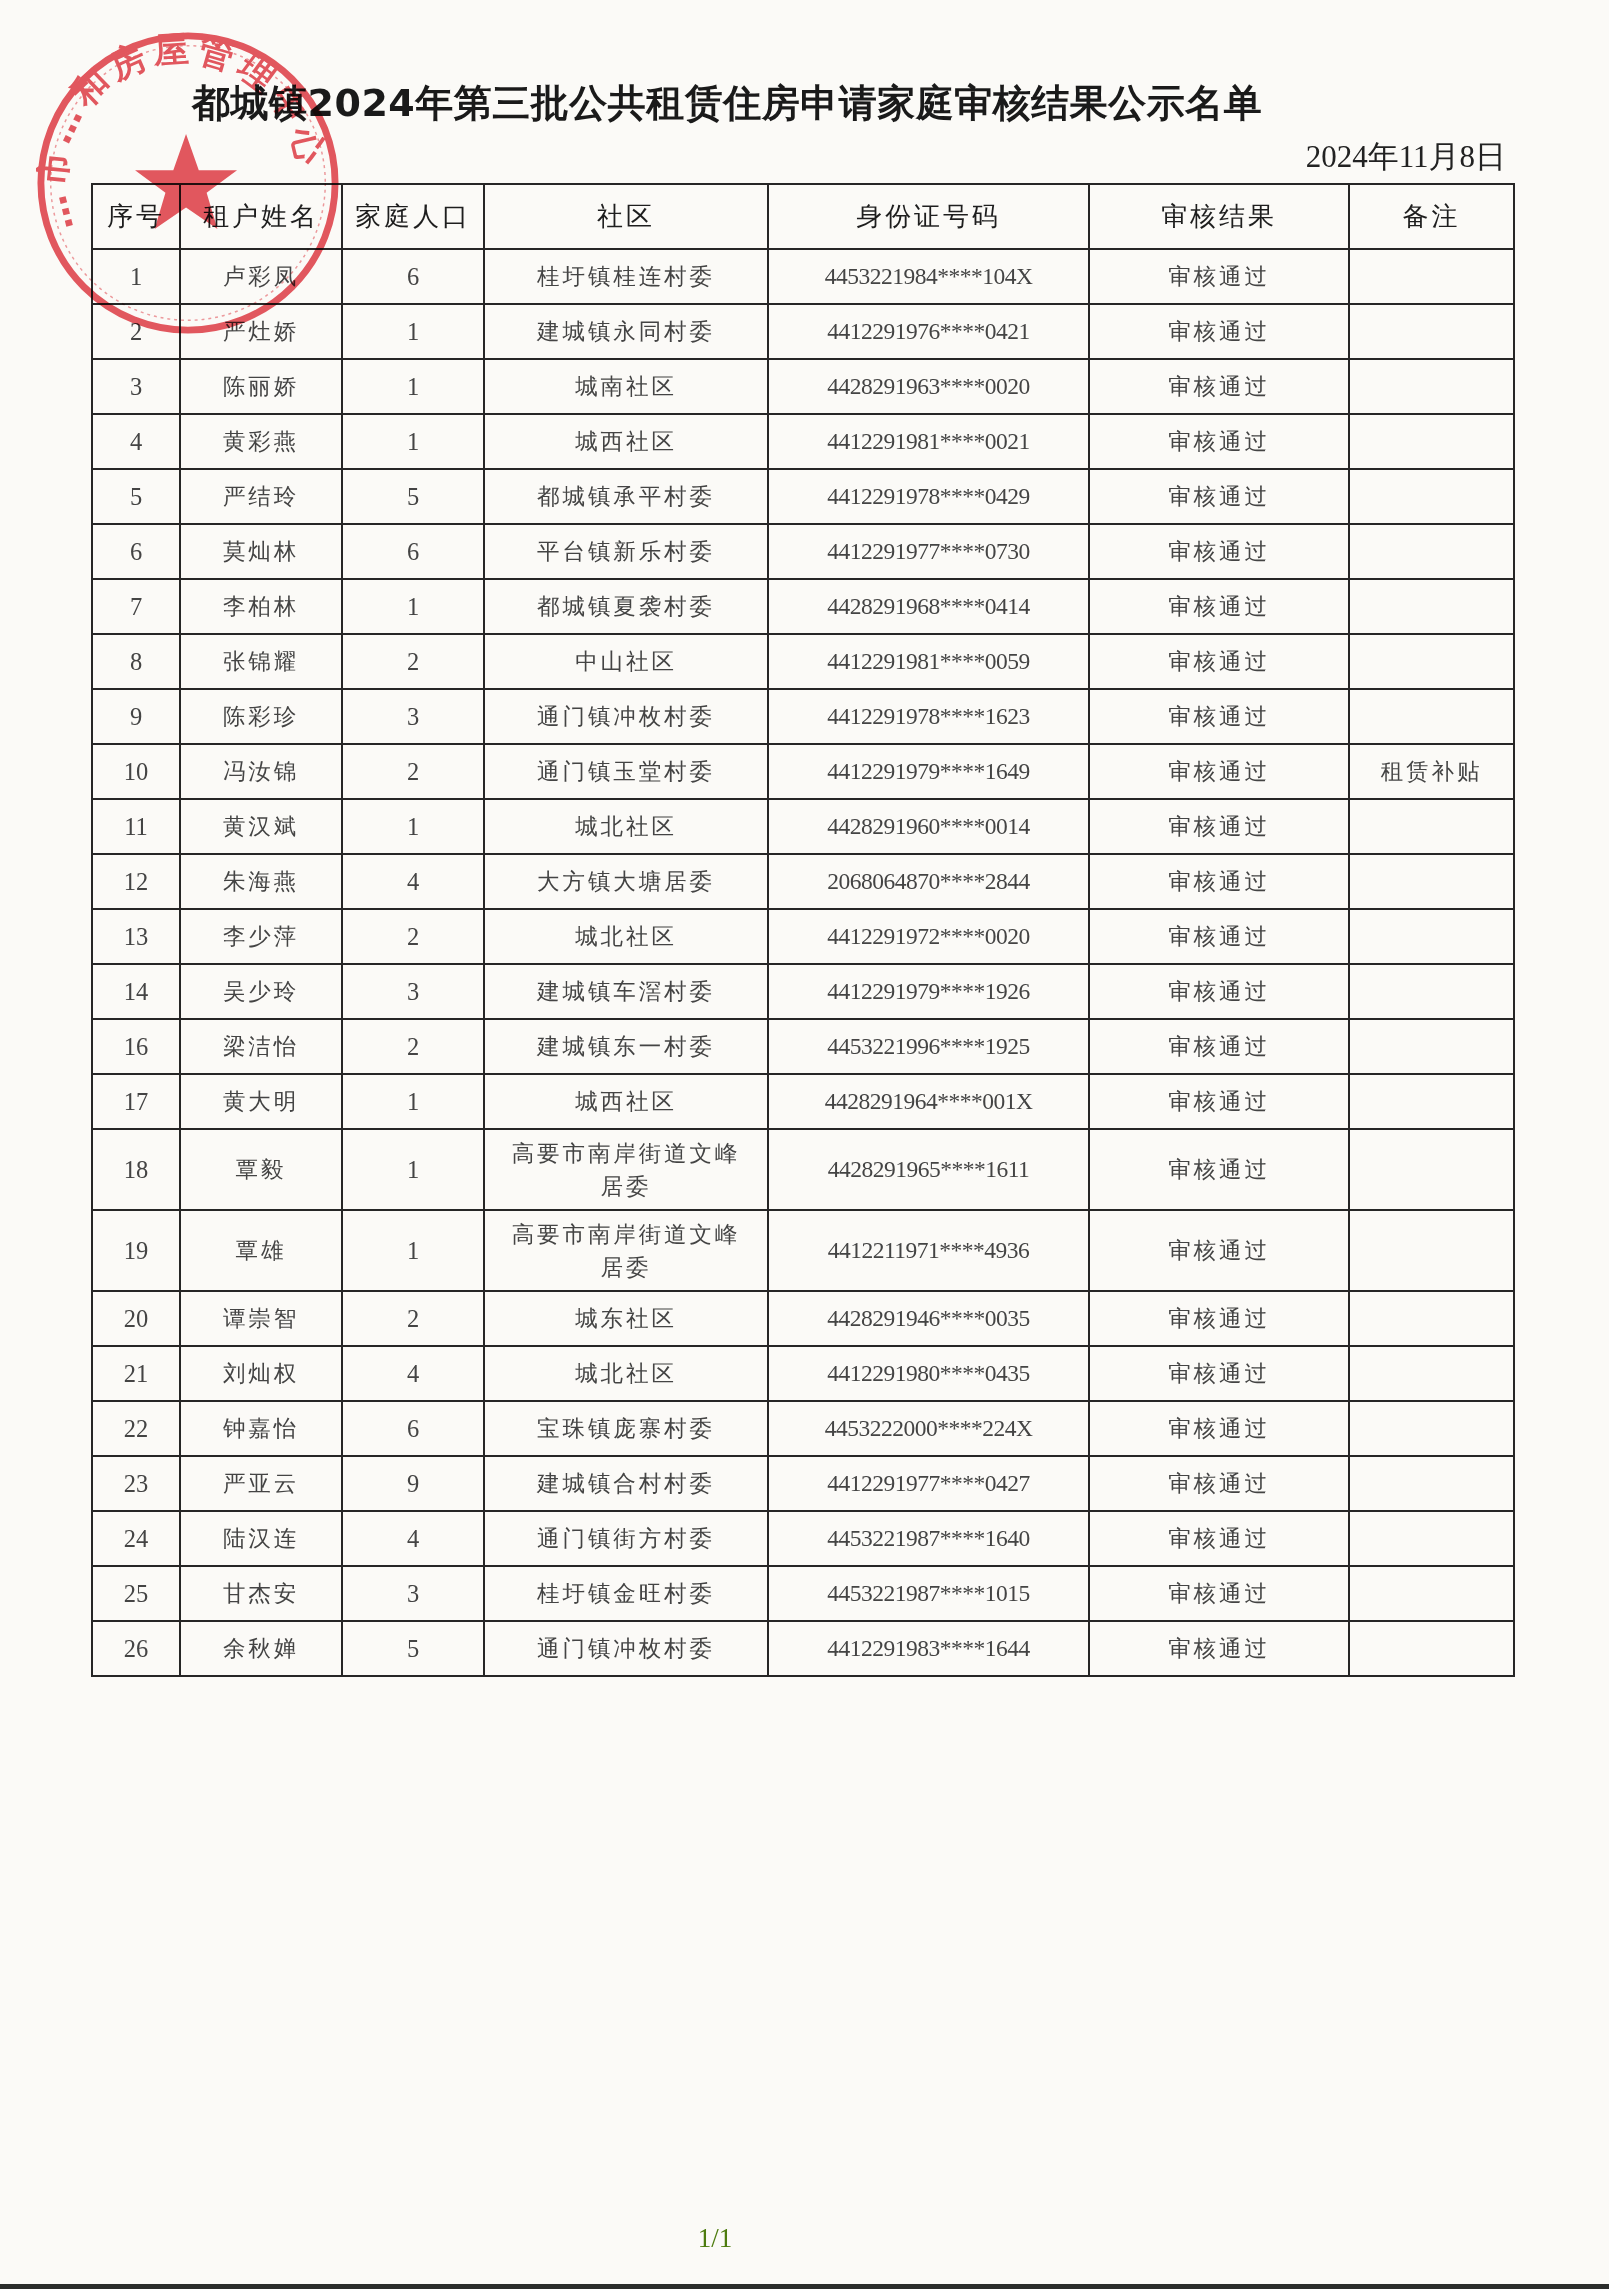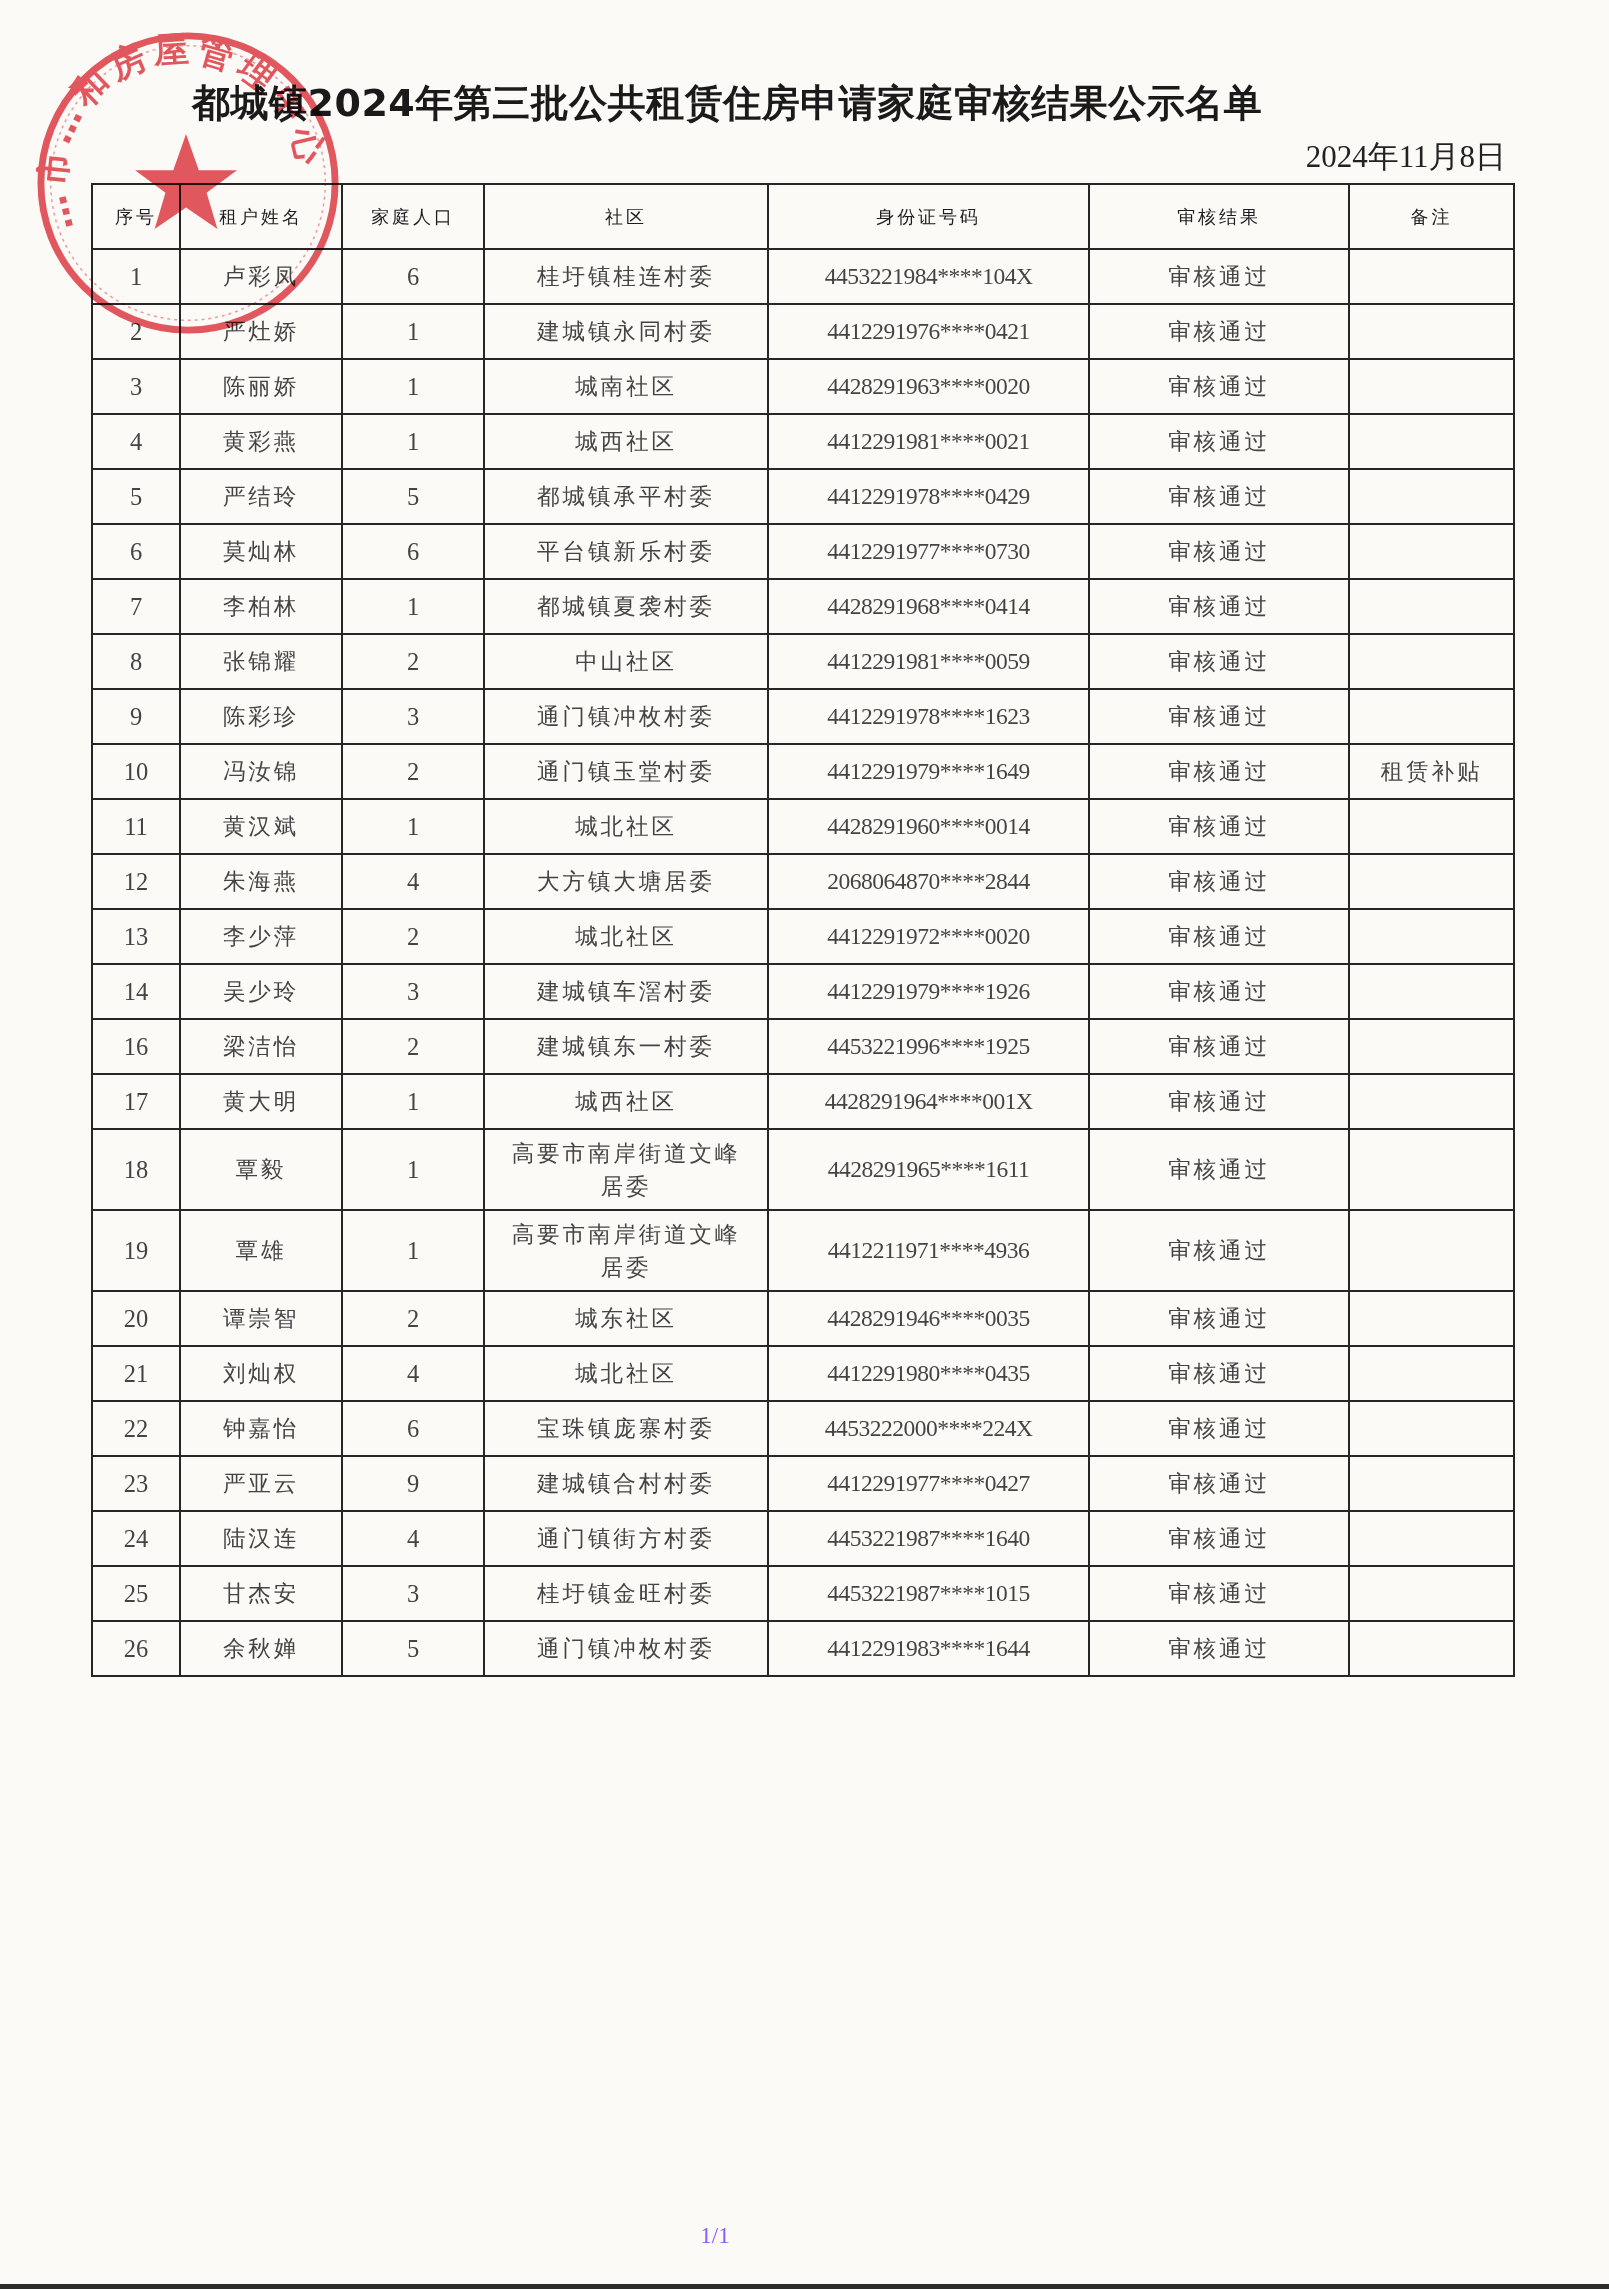--- a/index.html
+++ b/index.html
@@ -22,40 +22,40 @@
     }
     table.grid {
       position: absolute; left: 91px; top: 183px; width: 1422px;
       border-collapse: collapse; table-layout: fixed;
     }
     table.grid td, table.grid th {
       border: 2px solid #262626; text-align: center; vertical-align: middle;
       padding: 0; overflow: hidden;
     }
     table.grid th {
-      height: 63px; font-weight: normal; font-size: 18px; letter-spacing: 2.9px;
+      height: 63px; font-weight: normal; font-size: 26px; letter-spacing: 2.9px;
       color: #1e1e1e; font-family: "DejaVu Sans", "Liberation Sans", sans-serif;
     }
     table.grid td {
       height: 53px; font-size: 22.5px; color: #444; letter-spacing: 2.9px;
       font-family: "DejaVu Sans", "Liberation Sans", sans-serif;
     }
     table.grid tr.tall td { height: 79px; }
     table.grid td.num {
       font-family: "Liberation Serif", "DejaVu Serif", serif; letter-spacing: 0;
       font-size: 24.5px;
     }
     table.grid td.idnum {
       font-family: "Liberation Serif", "DejaVu Serif", serif; letter-spacing: -0.5px;
       font-size: 23.5px;
     }
     table.grid td.community { line-height: 33px; }
     .page-number {
       position: absolute; left: 0; width: 1430px; top: 2223px; text-align: center;
-      font-size: 23px; font-family: "Liberation Serif", "DejaVu Serif", serif; color: #8b5cf6;
+      font-size: 27px; font-family: "Liberation Serif", "DejaVu Serif", serif; color: #4d7c0f;
     }
     .bottom-band {
       position: absolute; left: 0; top: 2284px; width: 1609px; height: 5.9px; background: #2b2d2b;
     }
     .stamp {
       position: absolute; left: 36px; top: 31px; width: 304px; height: 304px;
       pointer-events: none; opacity: 0.82; mix-blend-mode: multiply;
     }
   </style>
 </head>

